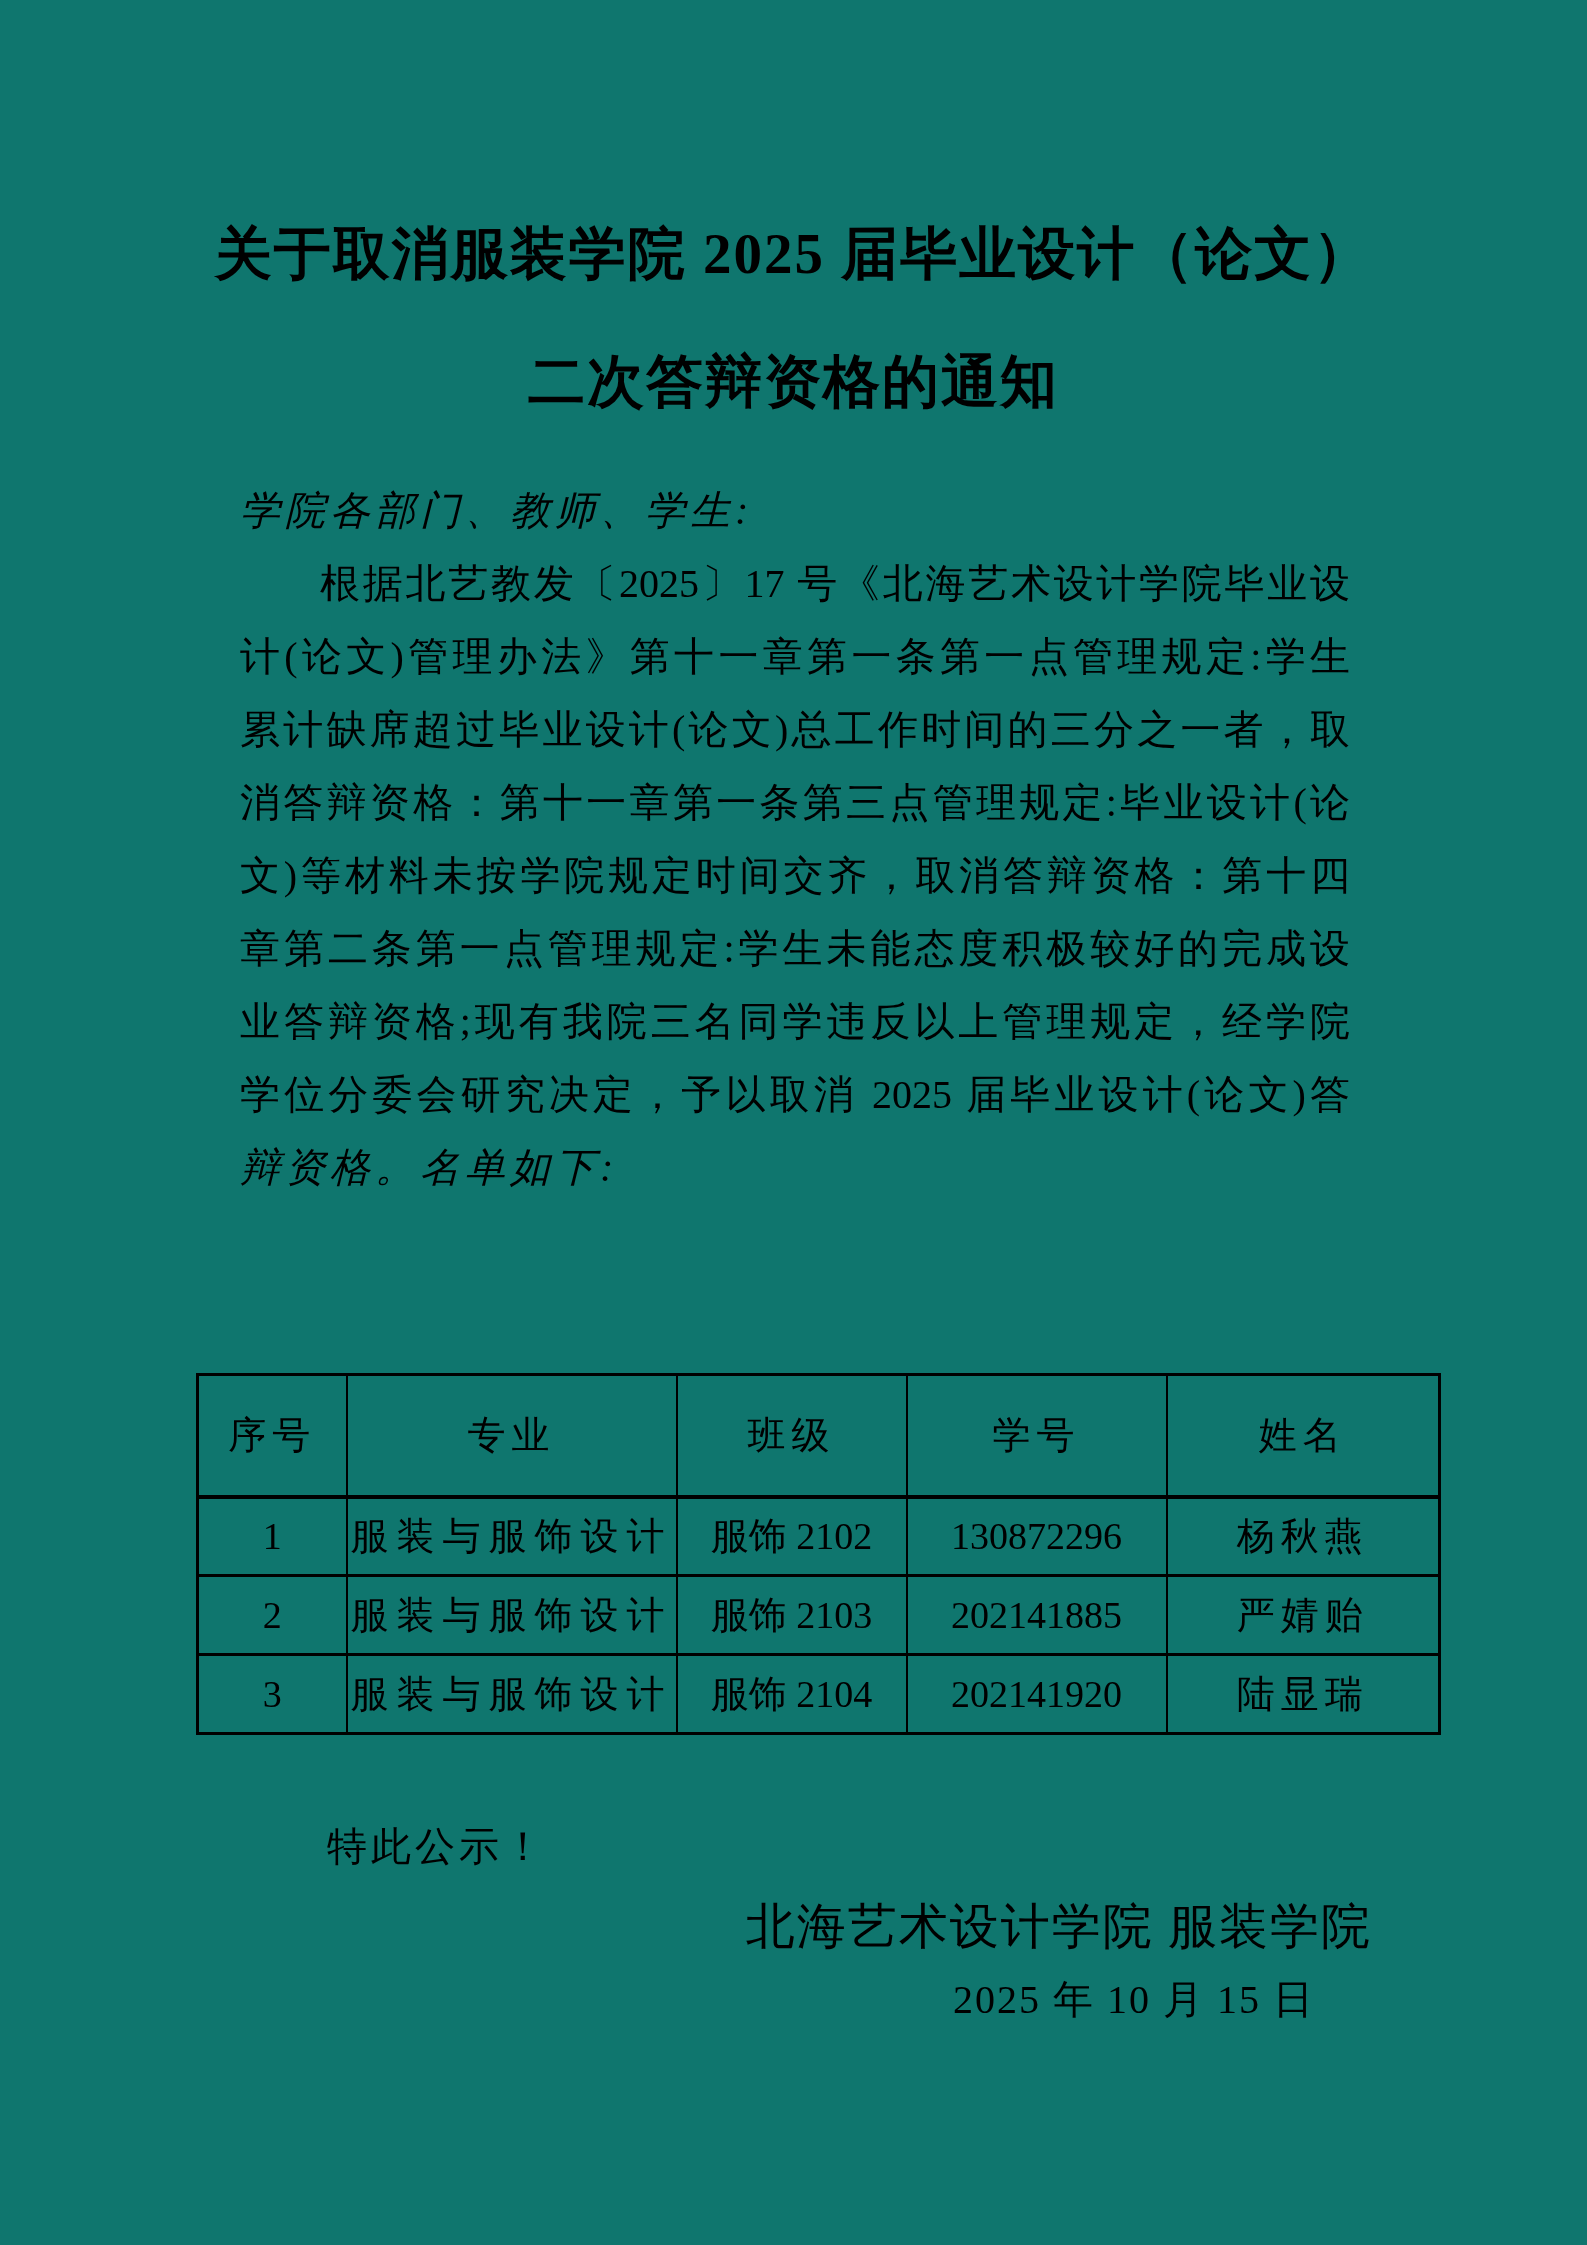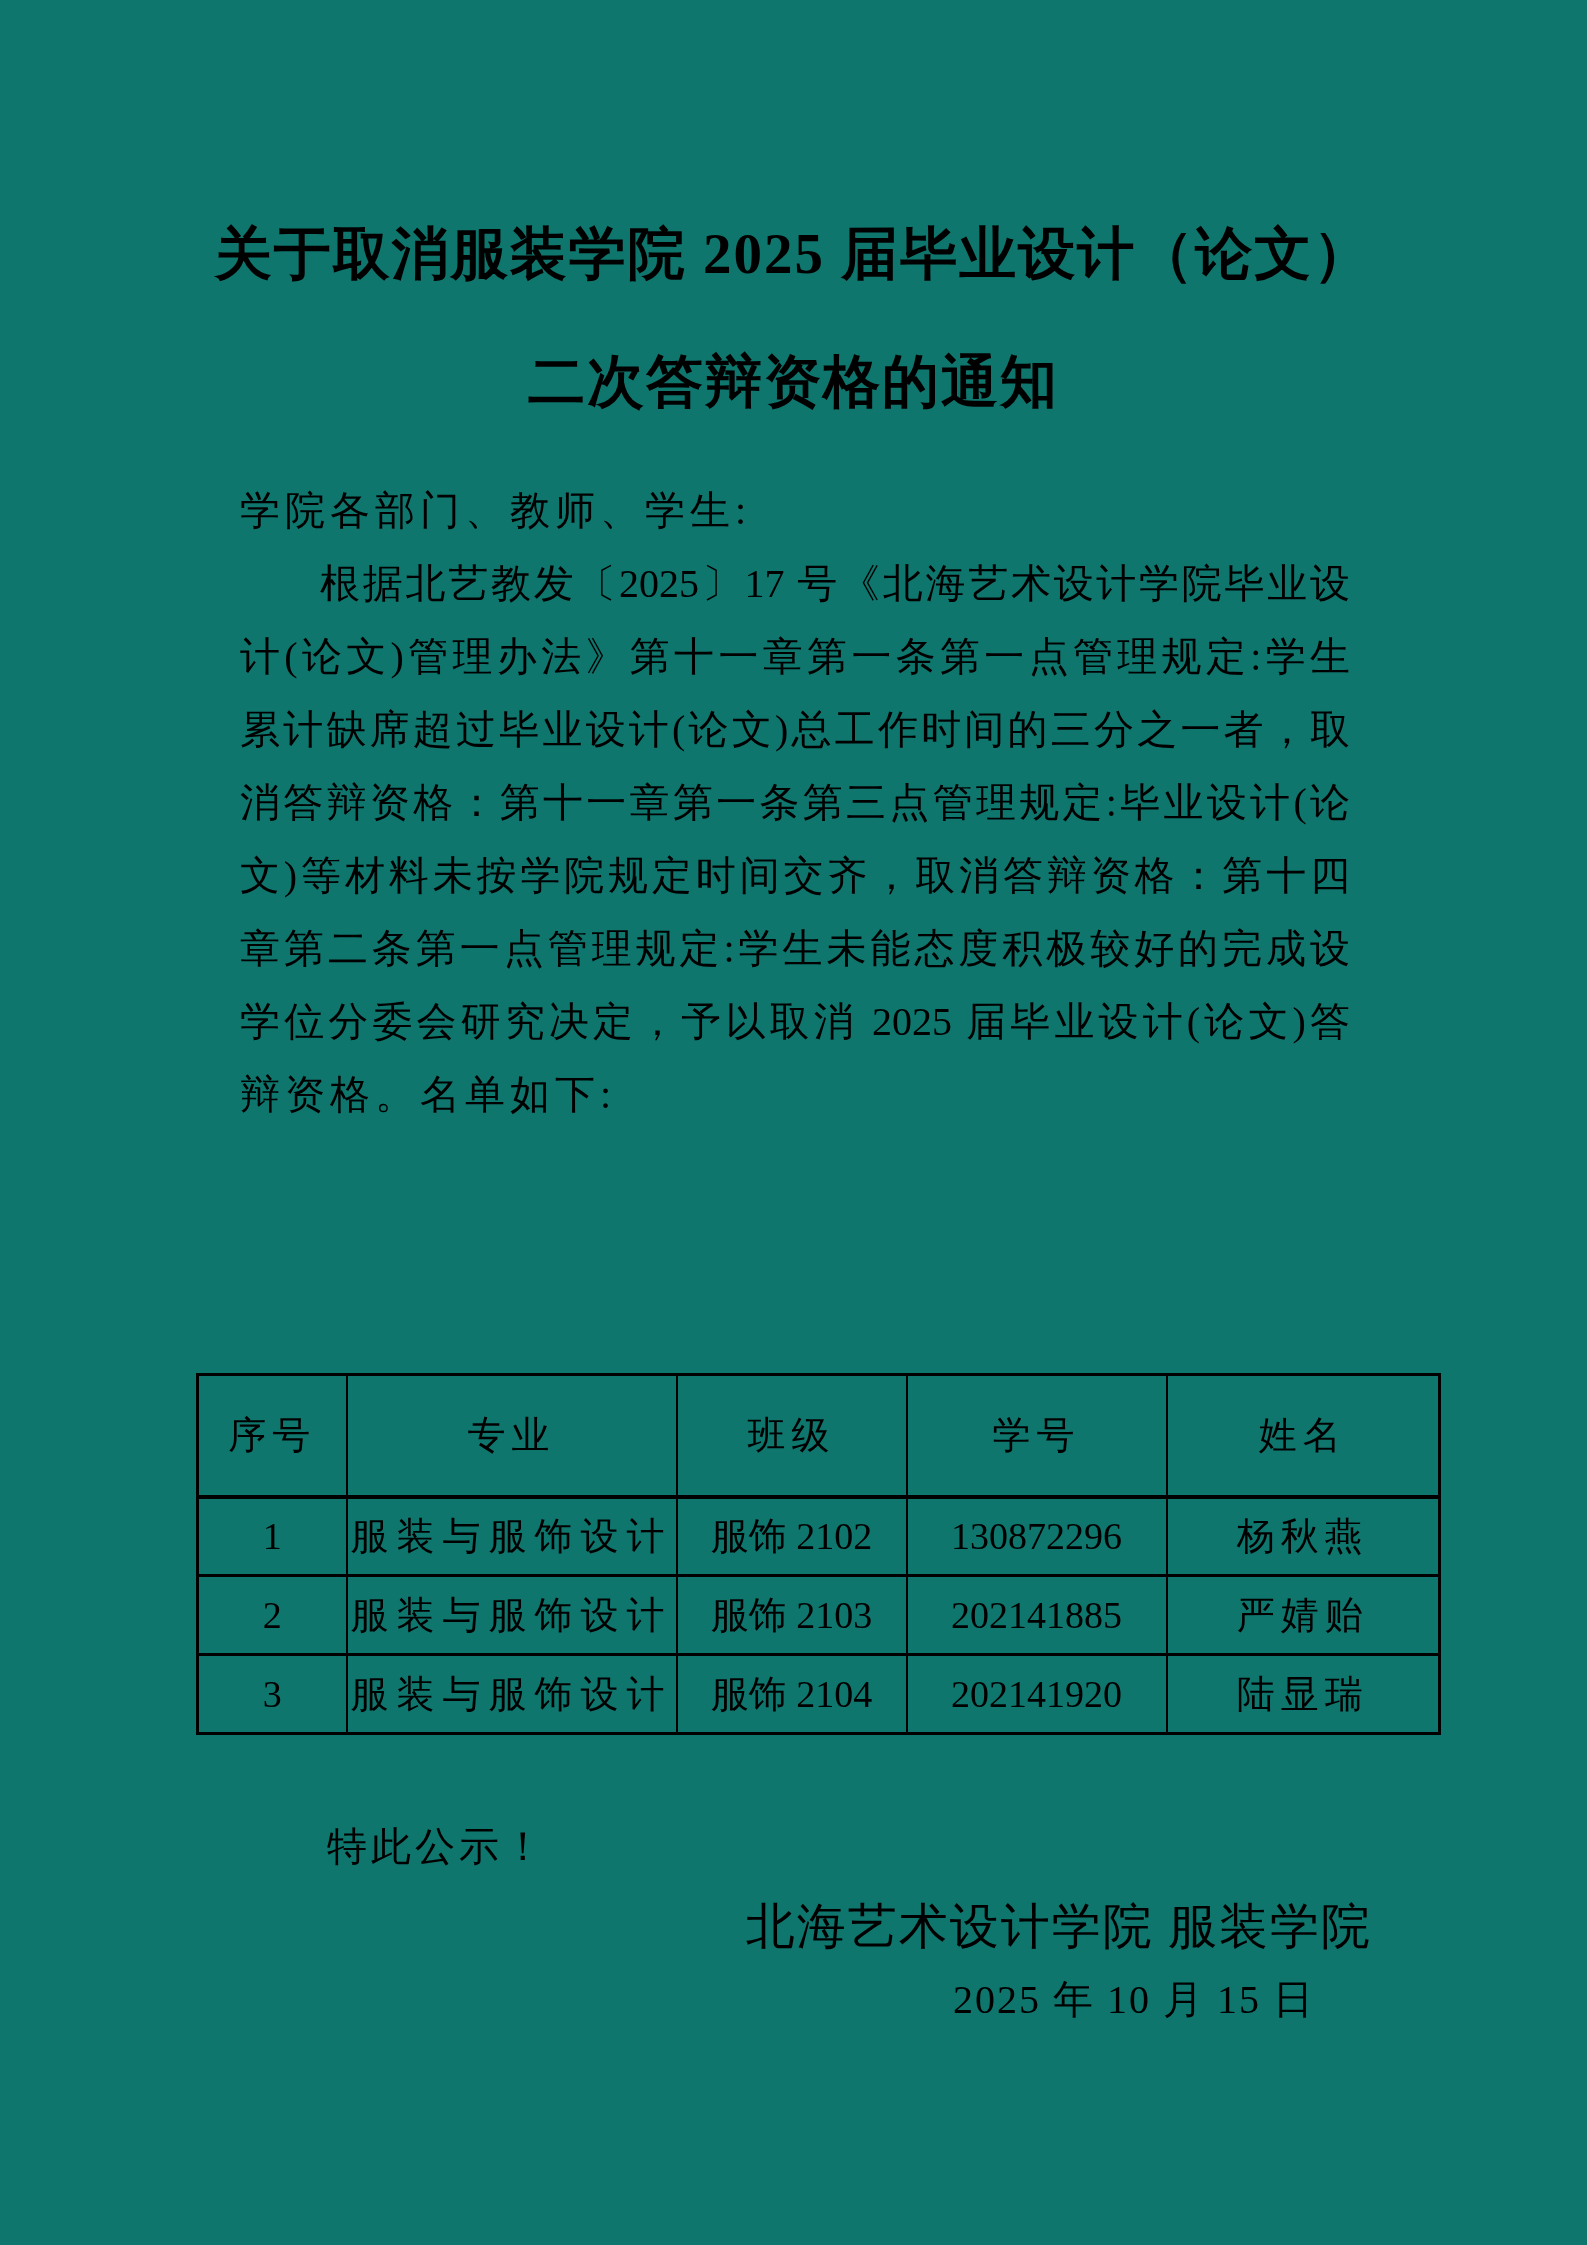--- a/index.html
+++ b/index.html
@@ -34,20 +34,21 @@
     width: 1110px;
     font-size: 40px;
     line-height: 73px;
   }
   .line {
     white-space: nowrap;
   }
   .line.plain {
     letter-spacing: 5px;
     white-space: normal;
+    font-style: italic;
   }
   .line.just {
     white-space: normal;
     text-align: justify;
     text-align-last: justify;
     text-justify: inter-character;
   }
   .line.indent {
     text-indent: 2em;
   }
@@ -128,20 +129,21 @@
   </div>
 
   <div class="body-text">
     <div class="line plain">学院各部门、教师、学生:</div>
     <div class="line just indent">根据北艺教发〔2025〕17 号《北海艺术设计学院毕业设</div>
     <div class="line just">计(论文)管理办法》第十一章第一条第一点管理规定:学生</div>
     <div class="line just">累计缺席超过毕业设计(论文)总工作时间的三分之一者，取</div>
     <div class="line just">消答辩资格：第十一章第一条第三点管理规定:毕业设计(论</div>
     <div class="line just">文)等材料未按学院规定时间交齐，取消答辩资格：第十四</div>
     <div class="line just">章第二条第一点管理规定:学生未能态度积极较好的完成设</div>
+    <div class="line just">业答辩资格;现有我院三名同学违反以上管理规定，经学院</div>
     <div class="line just">学位分委会研究决定，予以取消 2025 届毕业设计(论文)答</div>
     <div class="line plain">辩资格。名单如下:</div>
   </div>
 
   <table class="roster">
     <colgroup>
       <col style="width:149px">
       <col style="width:330px">
       <col style="width:230px">
       <col style="width:260px">

